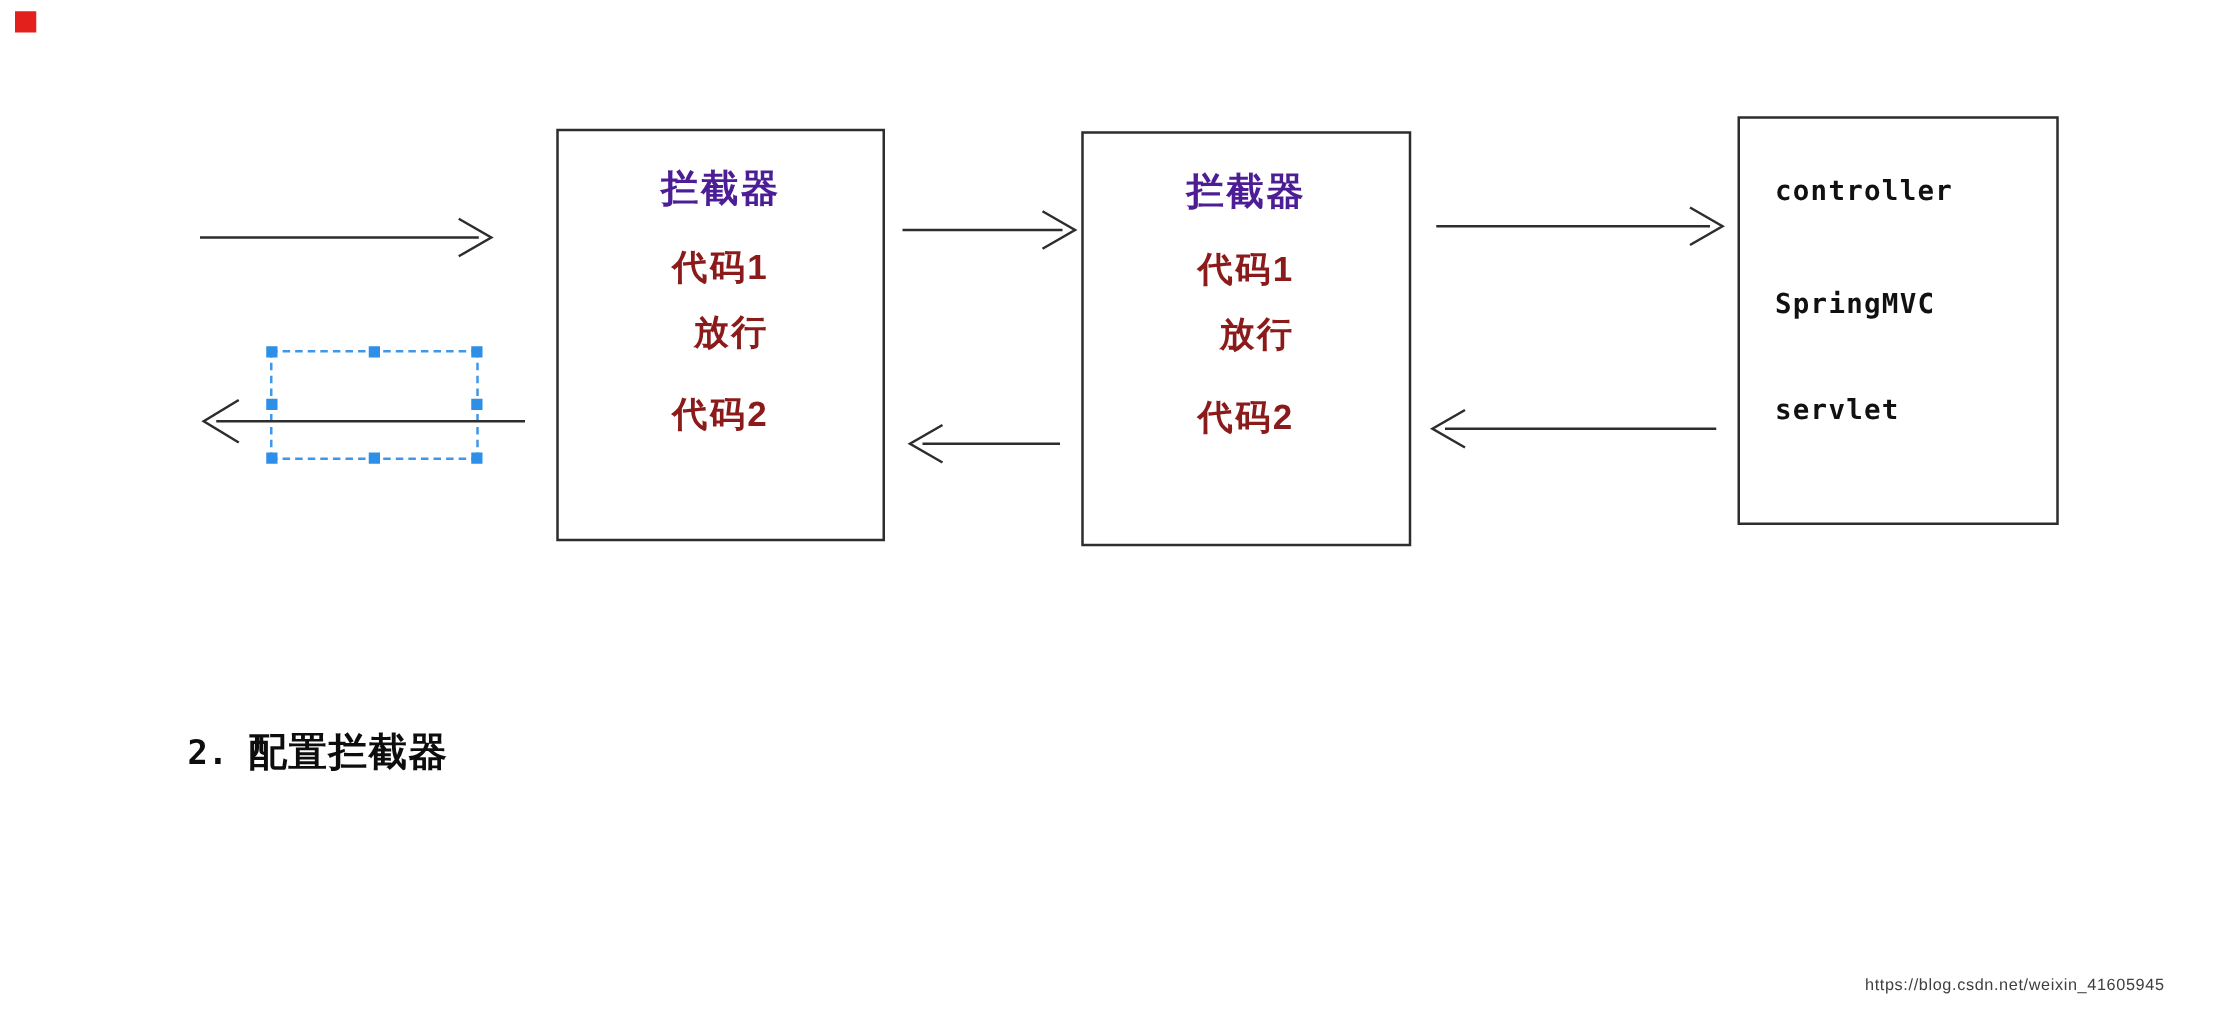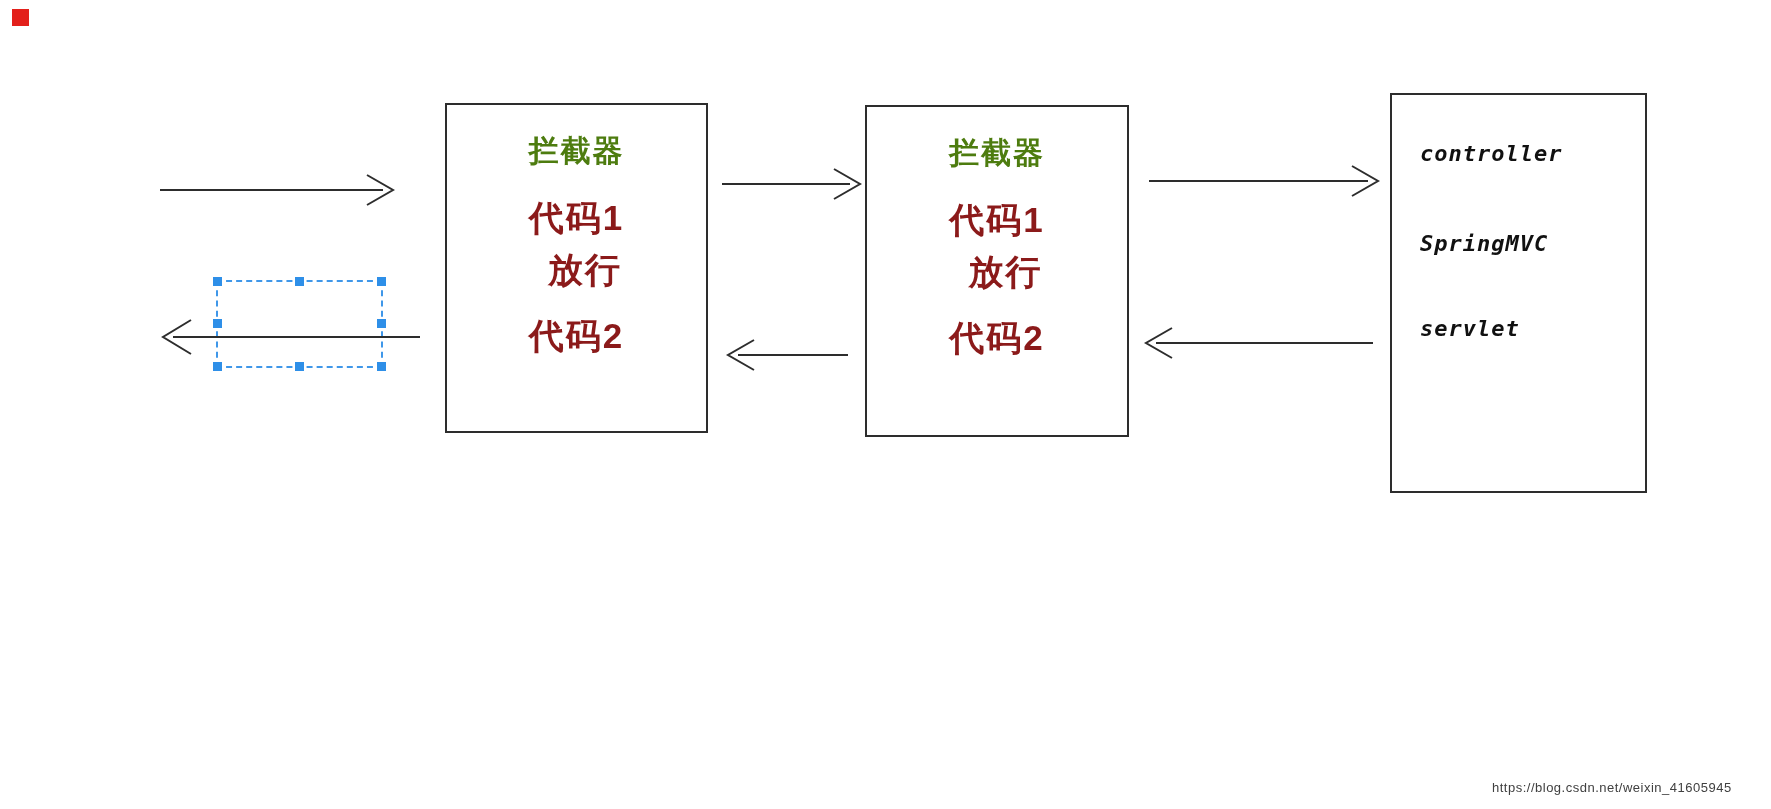--- a/index.html
+++ b/index.html
@@ -6,28 +6,28 @@
   .canvas{
     position:relative;width:1771px;height:809px;background:#ffffff;
     font-family:"Liberation Sans",sans-serif;overflow:hidden;
   }
   
   .rec-dot{position:absolute;left:12px;top:9px;width:17px;height:17px;background:#e3201b;}
   
   .node{position:absolute;border:2px solid #2d2d2d;background:#ffffff;box-sizing:border-box;}
   .node-interceptor-1{left:445px;top:103px;width:263px;height:330px;}
   .node-interceptor-2{left:865px;top:105px;width:264px;height:332px;}
-  .node-target{left:1390px;top:93px;width:257px;height:400px;font-style:italic;}
+  .node-target{left:1390px;top:93px;width:257px;height:327px;}
   .node .cn-title{
     position:absolute;left:0;right:0;top:26px;text-align:center;
-    font-size:30px;font-weight:bold;color:#4d7c0f;letter-spacing:2px;
+    font-size:30px;font-weight:bold;color:#4c1d95;letter-spacing:2px;
   }
   .node .cn-red{
     position:absolute;left:0;right:0;text-align:center;
-    font-size:35px;font-weight:bold;color:#8b1a1a;letter-spacing:2px;
+    font-size:28px;font-weight:bold;color:#8b1a1a;letter-spacing:2px;
   }
   .node .pos-code1{top:90px;}
   .node .pos-pass{top:142px;margin-left:17px;}
   .node .pos-code2{top:208px;}
   .node .mono-label{
     position:absolute;left:28px;font-family:"DejaVu Sans Mono",monospace;
     font-size:22px;font-weight:bold;color:#111;letter-spacing:1px;
   }
   .node .pos-controller{top:46px;}
   .node .pos-springmvc{top:136px;}
@@ -123,16 +123,19 @@
     <div class="handle h-bl"></div>
     <div class="handle h-bm"></div>
     <div class="handle h-br"></div>
   </div>
 
   <svg class="arrow" style="left:158px;top:315px;" width="265" height="45">
     <polyline points="33,5 5,22 33,39"></polyline>
     <line x1="15" y1="22" x2="262" y2="22"></line>
   </svg>
 
+  <div class="note note-2">
+    <span class="num">2.</span><span class="cn">配置拦截器</span>
+  </div>
 
   <div class="watermark">https://blog.csdn.net/weixin_41605945</div>
 
 </div>
 
 </body></html>

